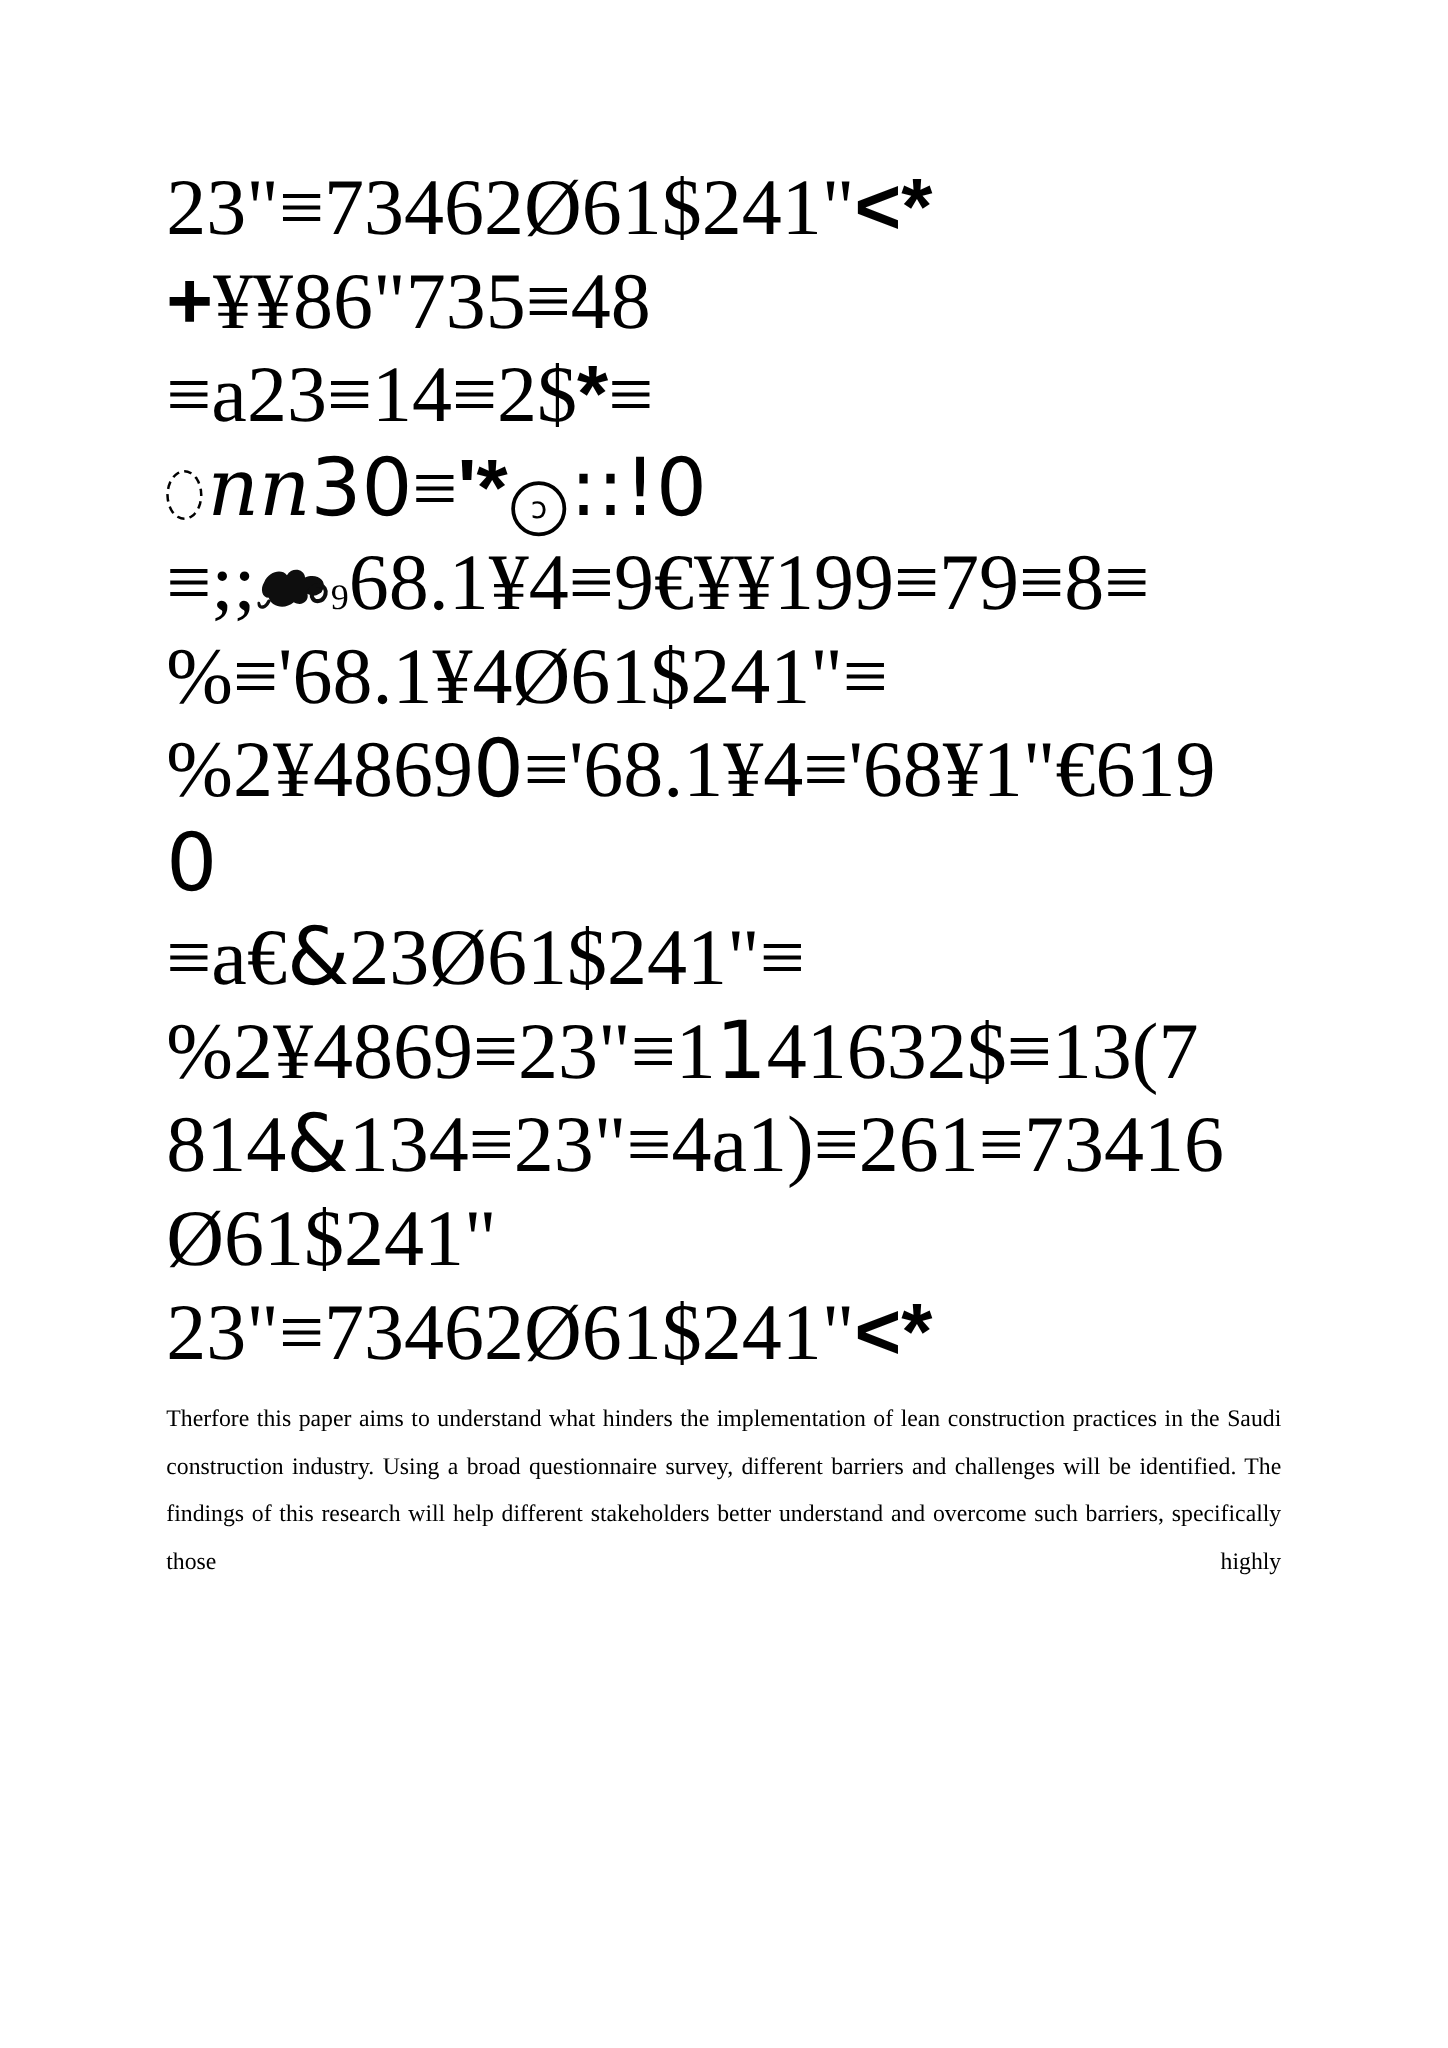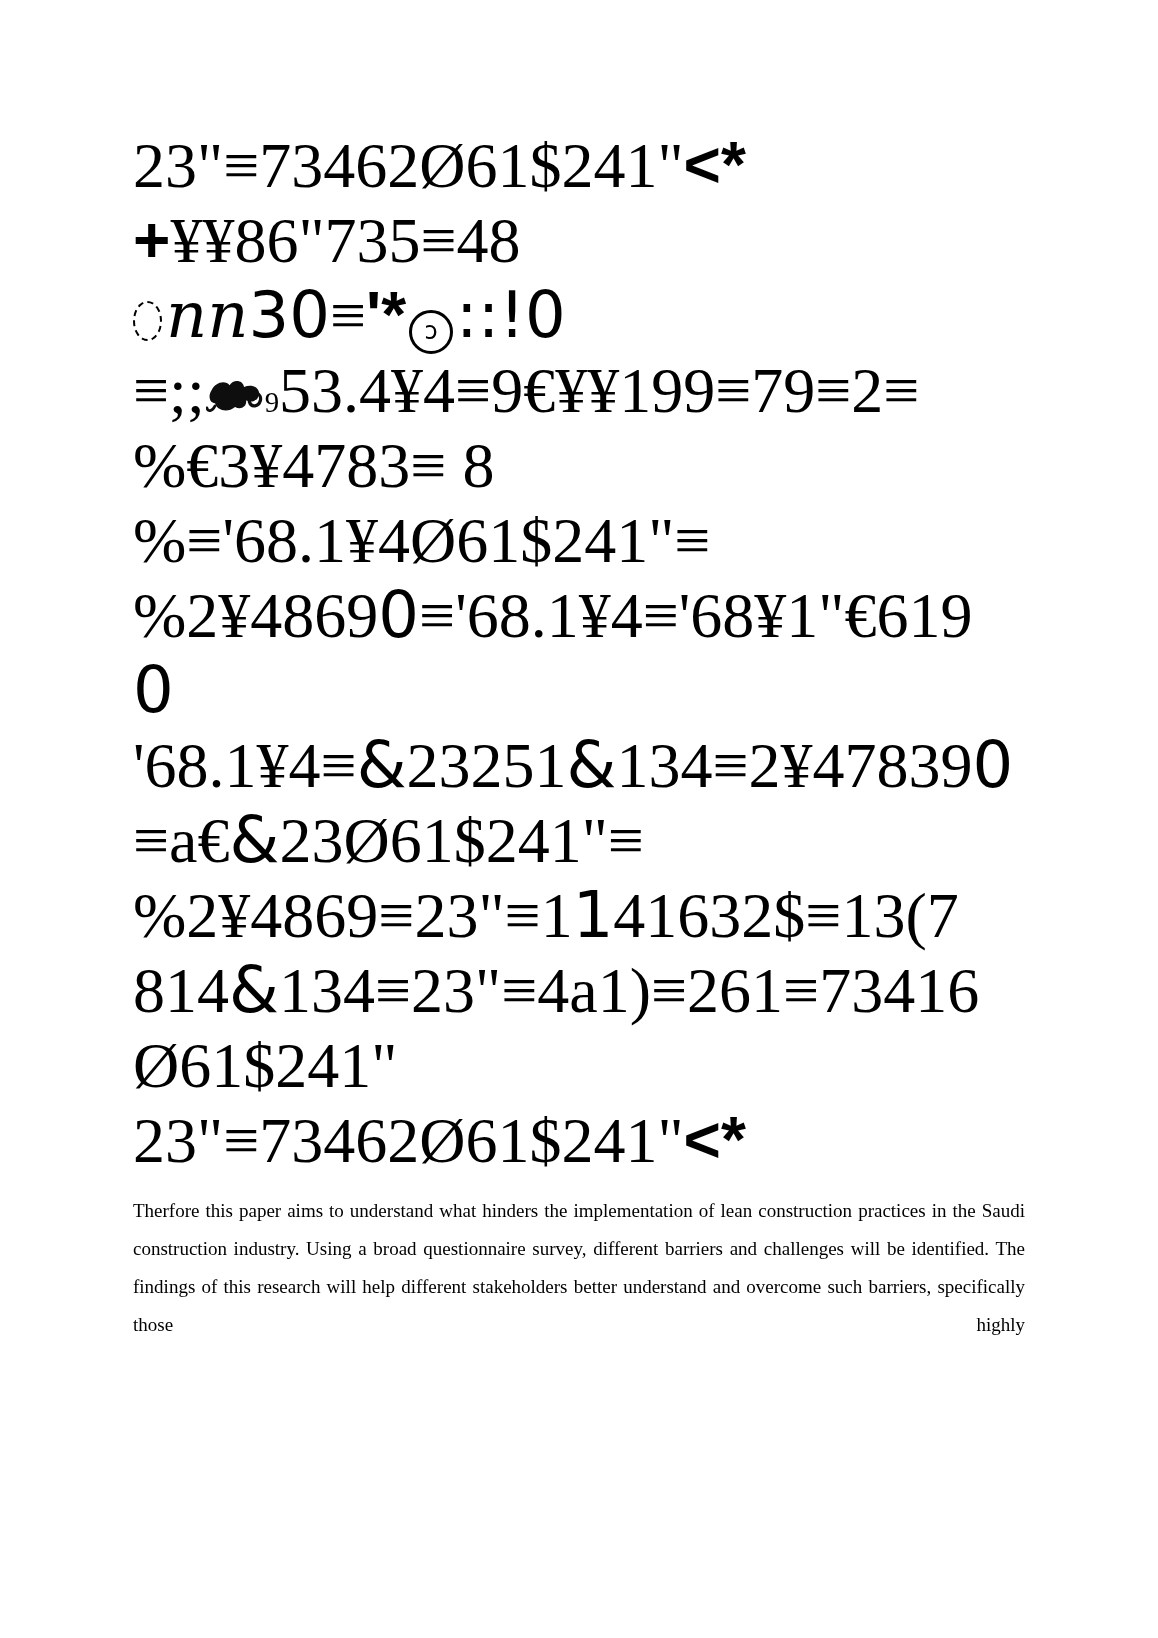--- a/index.html
+++ b/index.html
@@ -37,31 +37,30 @@
     font-family:"Liberation Serif","DejaVu Serif",serif;
   }
 </style>
 </head>
 <body>
 
 <div class="page">
   <div class="garbled">
       <div class="gline"><span class="ser">23"≡73462Ø61$241"</span><span class="sansb">&lt;*</span></div>
       <div class="gline"><span class="sansb">+</span><span class="ser">¥¥86"735≡48</span></div>
+      <div class="gline"><span class="ser">≡a23≡14≡2$</span><span class="sansb">*</span><span class="ser">≡</span></div>
       <div class="gline"><span class="dotc"></span><span class="it">nn</span><span class="sans">30</span><span class="ser">≡</span><span class="sansb">'*</span><span class="circ">ɔ</span><span class="sans">::!0</span></div>
       <div class="gline"><span class="ser">≡;;</span><span class="orn"><svg viewBox="0 0 64 44" width="58" height="40" aria-hidden="true">
             <path d="M6 16 C10 7 21 4 26 10 C30 3 41 4 42 12 C52 8 61 14 58 22 C56 28 48 30 44 26 C46 33 39 38 32 34 C24 41 12 38 10 30 C4 30 2 22 6 16 Z" fill="#0e0e0e"></path>
             <path d="M45 25 c6 -11 17 -6 15 2 c-2 7 -10 8 -12 2 c-1 -5 4 -8 7 -5" fill="none" stroke="#0e0e0e" stroke-width="3.6" stroke-linecap="round"></path>
             <path d="M10 33 c-3 6 -8 7 -9 2" fill="none" stroke="#0e0e0e" stroke-width="3" stroke-linecap="round"></path>
-          </svg></span><span class="sm">9</span><span class="ser">53.4¥4≡9€¥¥199≡79≡2≡</span></div>
-      <div class="gline"><span class="ser">%€3¥4783≡&nbsp;8</span></div>
+          </svg></span><span class="sm">9</span><span class="ser">68.1¥4≡9€¥¥199≡79≡8≡</span></div>
       <div class="gline"><span class="ser">%≡'68.1¥4Ø61$241"≡</span></div>
       <div class="gline"><span class="ser">%2¥4869</span><span class="sans">0</span><span class="ser">≡'68.1¥4≡'68¥1"€619</span></div>
       <div class="gline"><span class="sans">0</span></div>
-      <div class="gline"><span class="ser">'68.1¥4≡</span><span class="sans">&amp;</span><span class="ser">23251</span><span class="sans">&amp;</span><span class="ser">134≡2¥47839</span><span class="sans">0</span></div>
       <div class="gline"><span class="ser">≡a€</span><span class="sans">&amp;</span><span class="ser">23Ø61$241"≡</span></div>
       <div class="gline"><span class="ser">%2¥4869≡23"≡1</span><span class="sans">1</span><span class="ser">41632$≡13(7</span></div>
       <div class="gline"><span class="ser">814</span><span class="sans">&amp;</span><span class="ser">134≡23"≡4a1)≡261≡73416</span></div>
       <div class="gline"><span class="ser">Ø61$241"</span></div>
       <div class="gline"><span class="ser">23"≡73462Ø61$241"</span><span class="sansb">&lt;*</span></div>
     </div>
   <div class="paragraph">Therfore this paper aims to understand what hinders the implementation of lean construction practices in the Saudi construction industry. Using a broad questionnaire survey, different barriers and challenges will be identified. The findings of this research will help different stakeholders better understand and overcome such barriers, specifically those highly</div>
 </div>
 
 </body></html>

